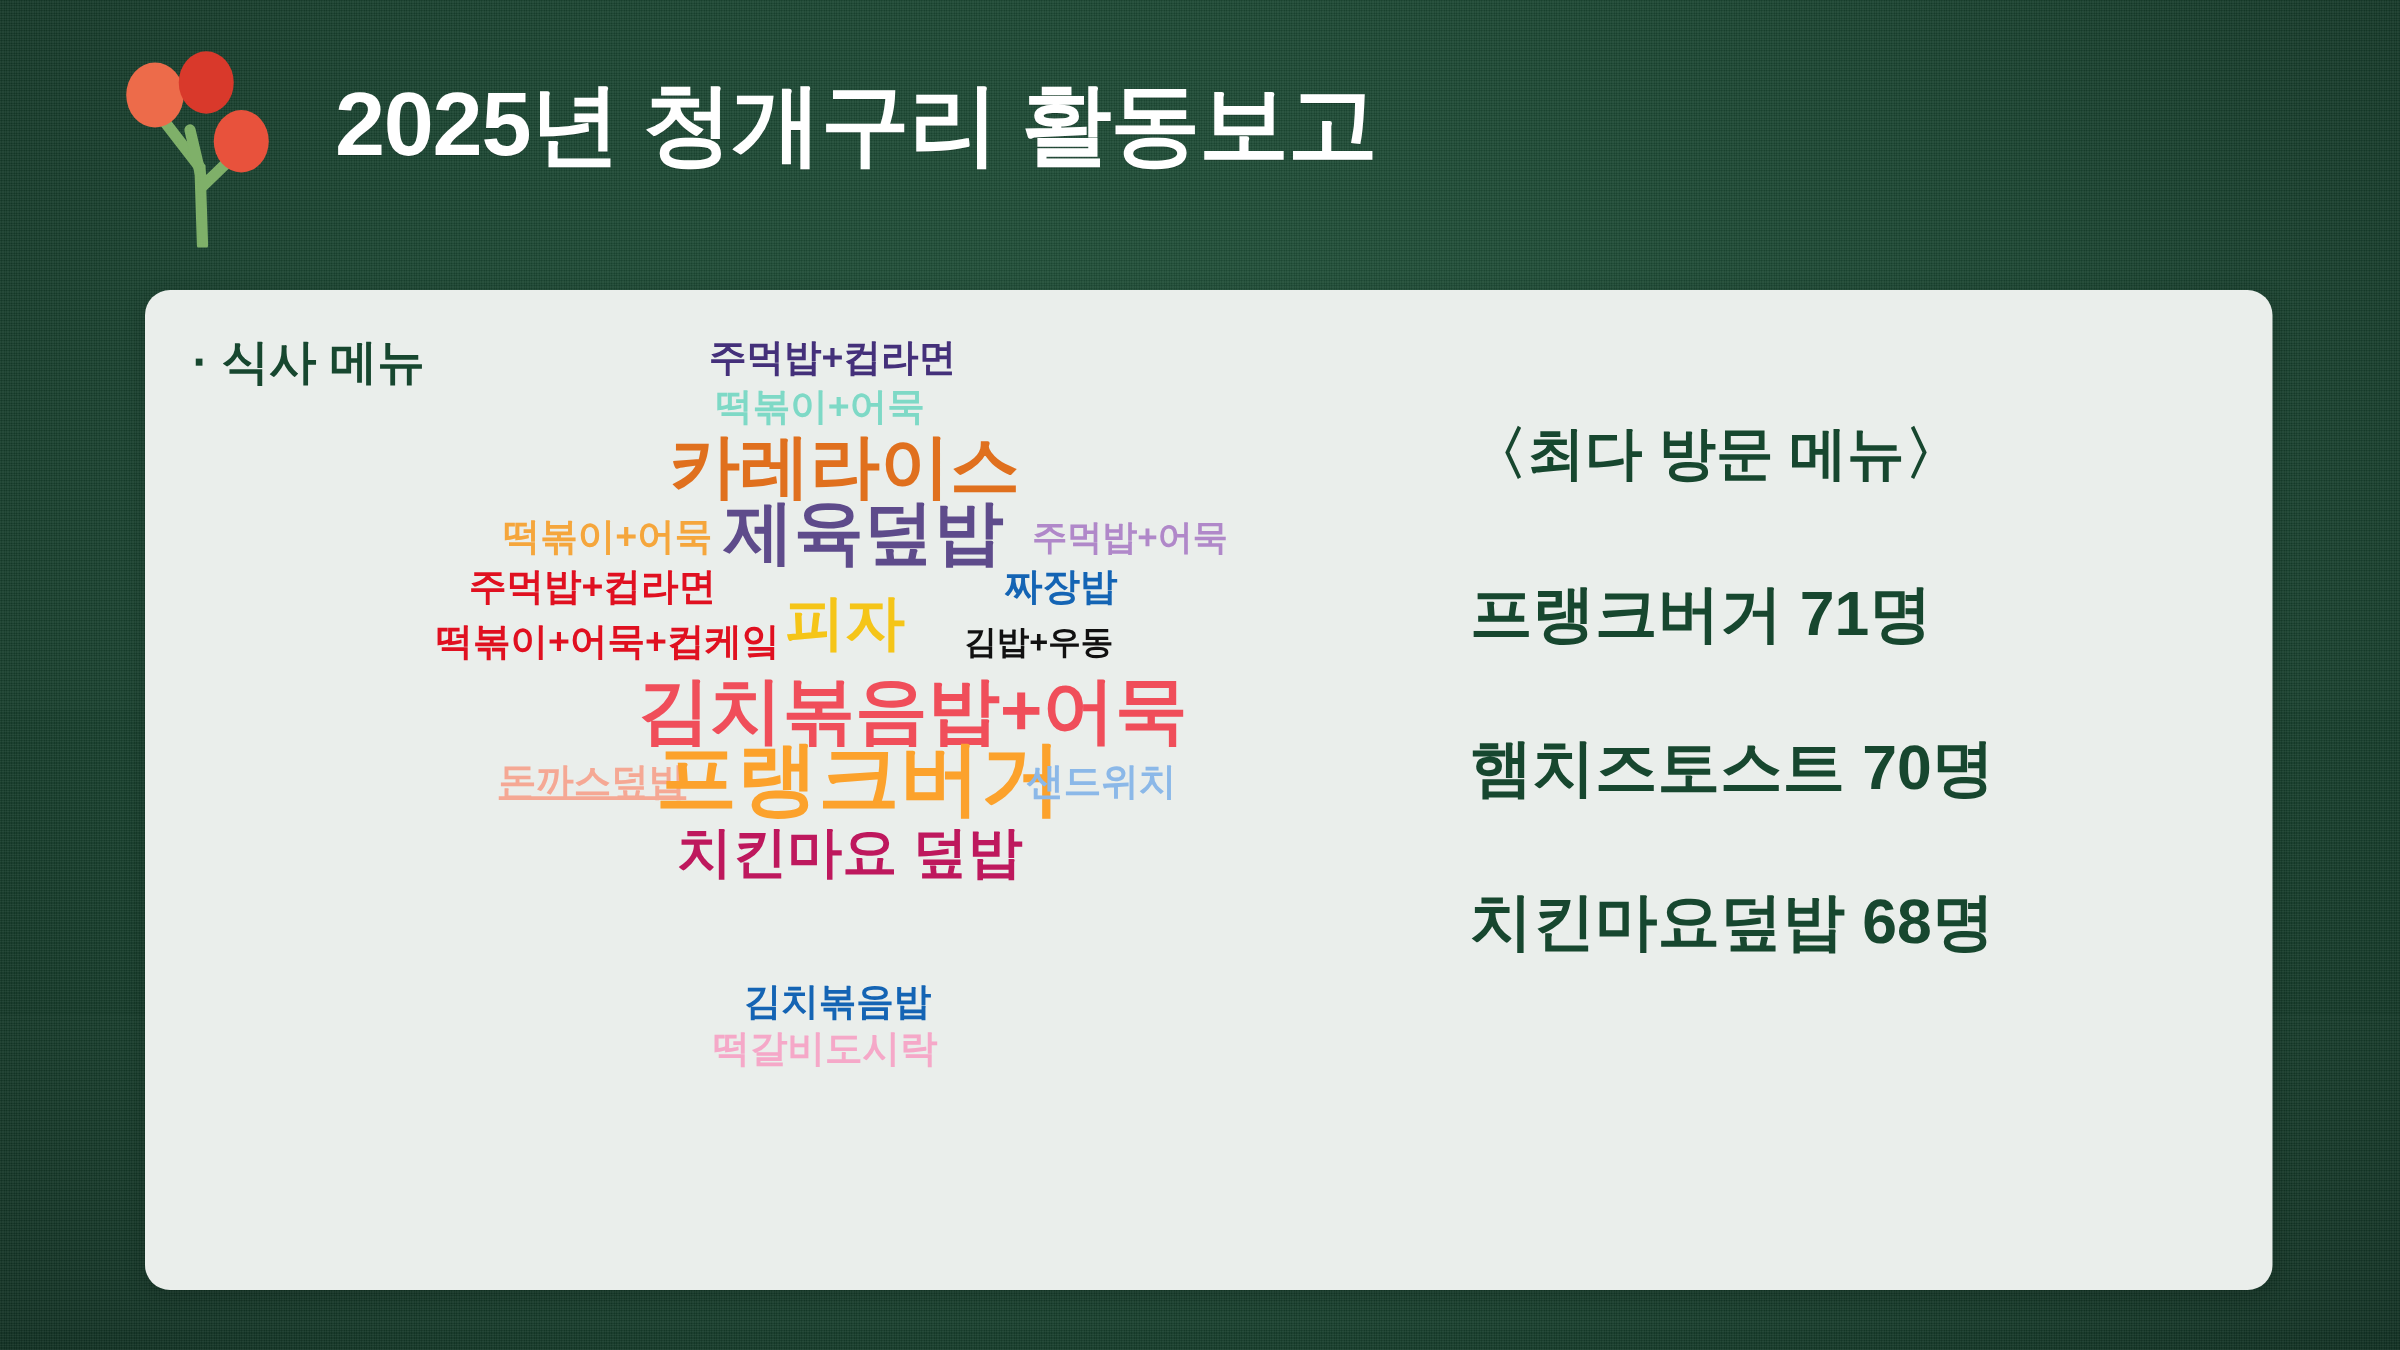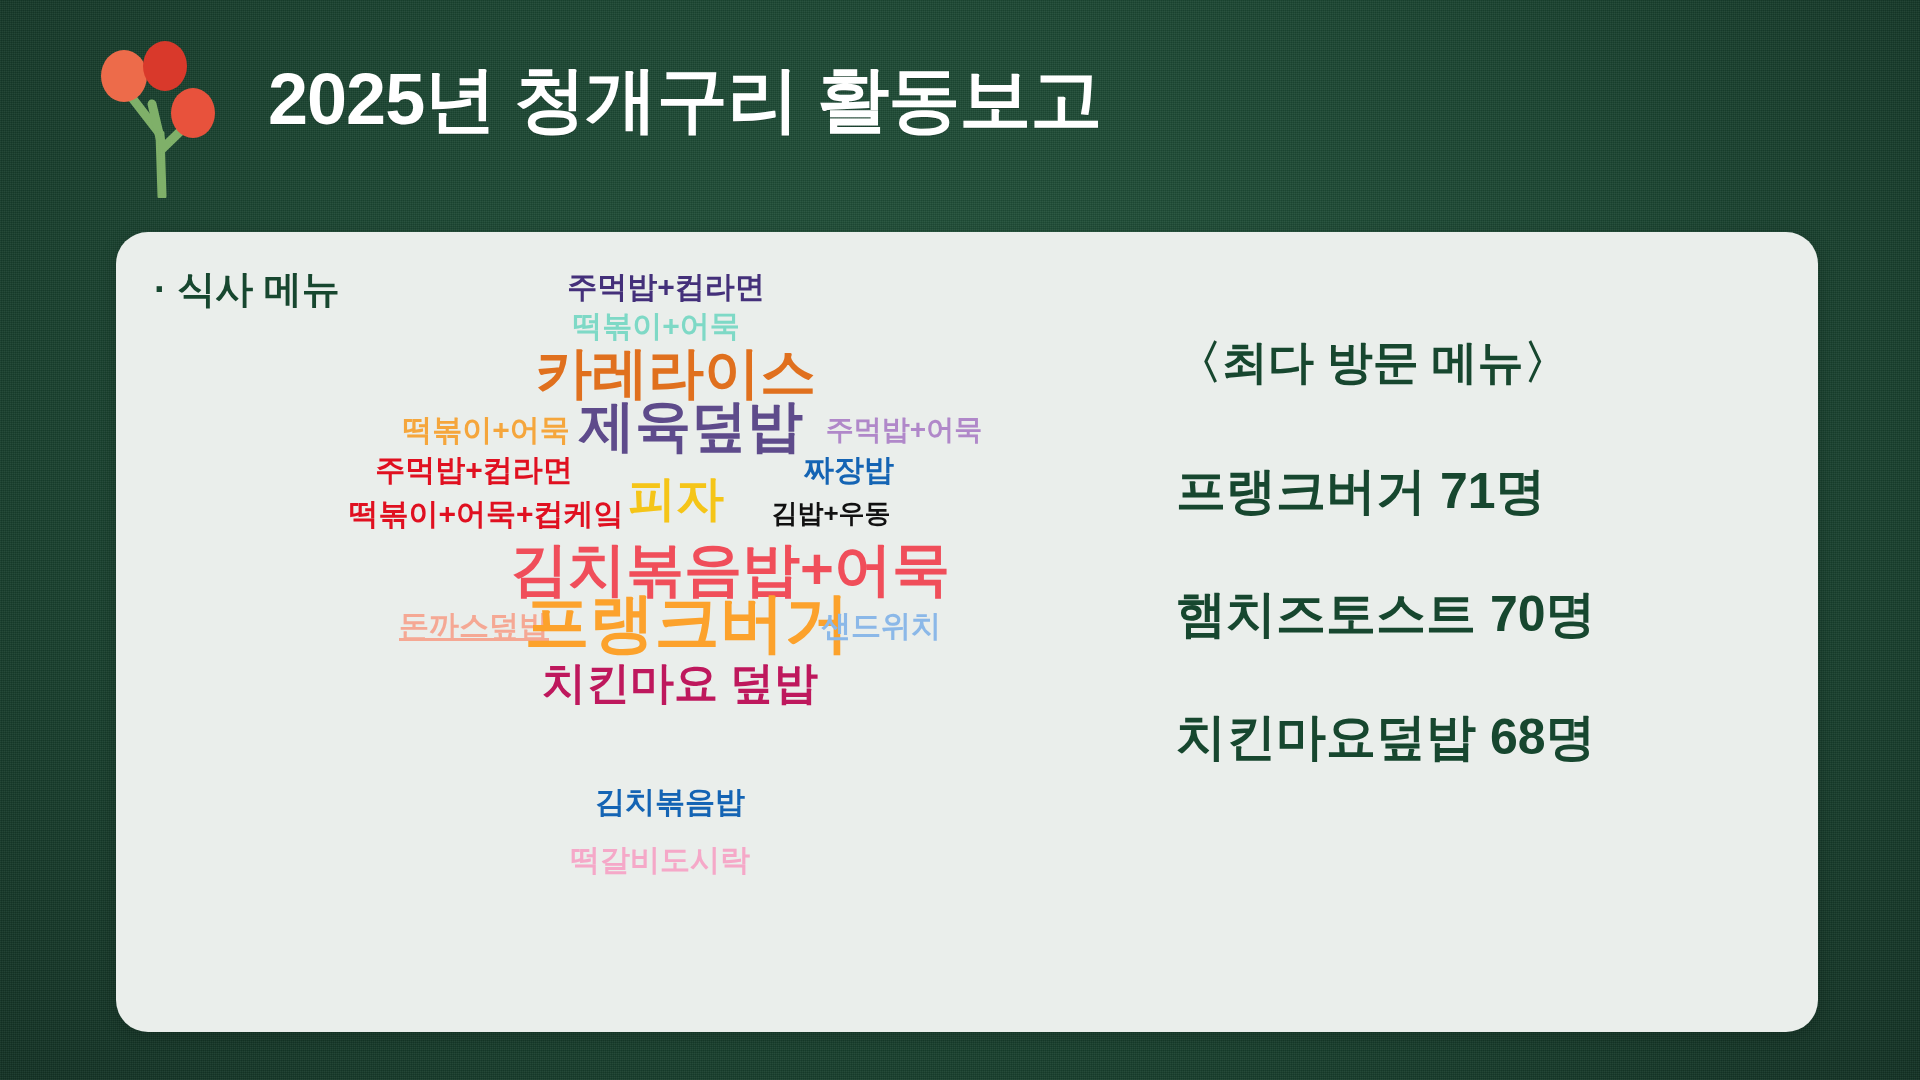--- a/index.html
+++ b/index.html
@@ -28,21 +28,21 @@
     color:#ffffff;
     font-size:72px;font-weight:800;letter-spacing:-1px;
     white-space:nowrap;
     text-shadow:0 1px 0 rgba(0,0,0,.15);
   }
   
   #card{
     position:absolute;left:116px;top:232px;
     width:1702px;height:800px;
     background:#eaeeeb;
-    border-radius:32px;
+    border-radius:20px;
     box-shadow:0 4px 18px rgba(0,0,0,.18);
     overflow:hidden;
   }
   #section-label{
     position:absolute;left:38px;top:32px;
     color:#17472f;font-size:38px;font-weight:800;white-space:nowrap;
   }
   
   #cloud{position:absolute;left:120px;top:12px;width:900px;height:628px;}
   #cloud .w{
@@ -93,21 +93,21 @@
         <div class="w" style="left: 613px; top: 226px; font-size: 30px; color: rgb(20, 100, 180);">짜장밥</div>
         <div class="w" style="left: 440px; top: 255px; font-size: 48px; color: rgb(245, 197, 24);">피자</div>
         <div class="w" style="left: 250px; top: 270px; font-size: 30px; color: rgb(224, 16, 32);">떡볶이+어묵+컵케잌</div>
         <div class="w" style="left: 595px; top: 269px; font-size: 26px; color: rgb(17, 17, 17);">김밥+우동</div>
         <div class="w" style="left: 494px; top: 325px; font-size: 58px; color: rgb(240, 78, 90);">김치볶음밥+어묵</div>
         <div class="w" style="left: 238px; top: 382px; font-size: 30px; color: rgb(245, 168, 148); text-decoration: underline;">돈까스덮밥</div>
         <div class="w" style="left: 451px; top: 378px; font-size: 65px; color: rgb(252, 162, 44);">프랭크버거</div>
         <div class="w" style="left: 645px; top: 382px; font-size: 30px; color: rgb(139, 184, 232);">샌드위치</div>
         <div class="w" style="left: 444px; top: 439px; font-size: 44px; color: #be185d;">치킨마요 덮밥</div>
         <div class="w" style="left: 434px; top: 558px; font-size: 30px; color: rgb(20, 100, 180);">김치볶음밥</div>
-        <div class="w" style="left: 424px; top: 596px; font-size: 30px; color: rgb(245, 168, 200); margin-top: 20px;">떡갈비도시락</div>
+        <div class="w" style="left: 424px; top: 596px; font-size: 30px; color: rgb(245, 168, 200);">떡갈비도시락</div>
       </div>
 
     <div id="ranking">
       <div id="rank-title">〈최다 방문 메뉴〉</div>
       <div id="rank-rows">
           <div class="rank-row">프랭크버거 71명</div>
           <div class="rank-row">햄치즈토스트 70명</div>
           <div class="rank-row">치킨마요덮밥 68명</div>
         </div>
     </div>

